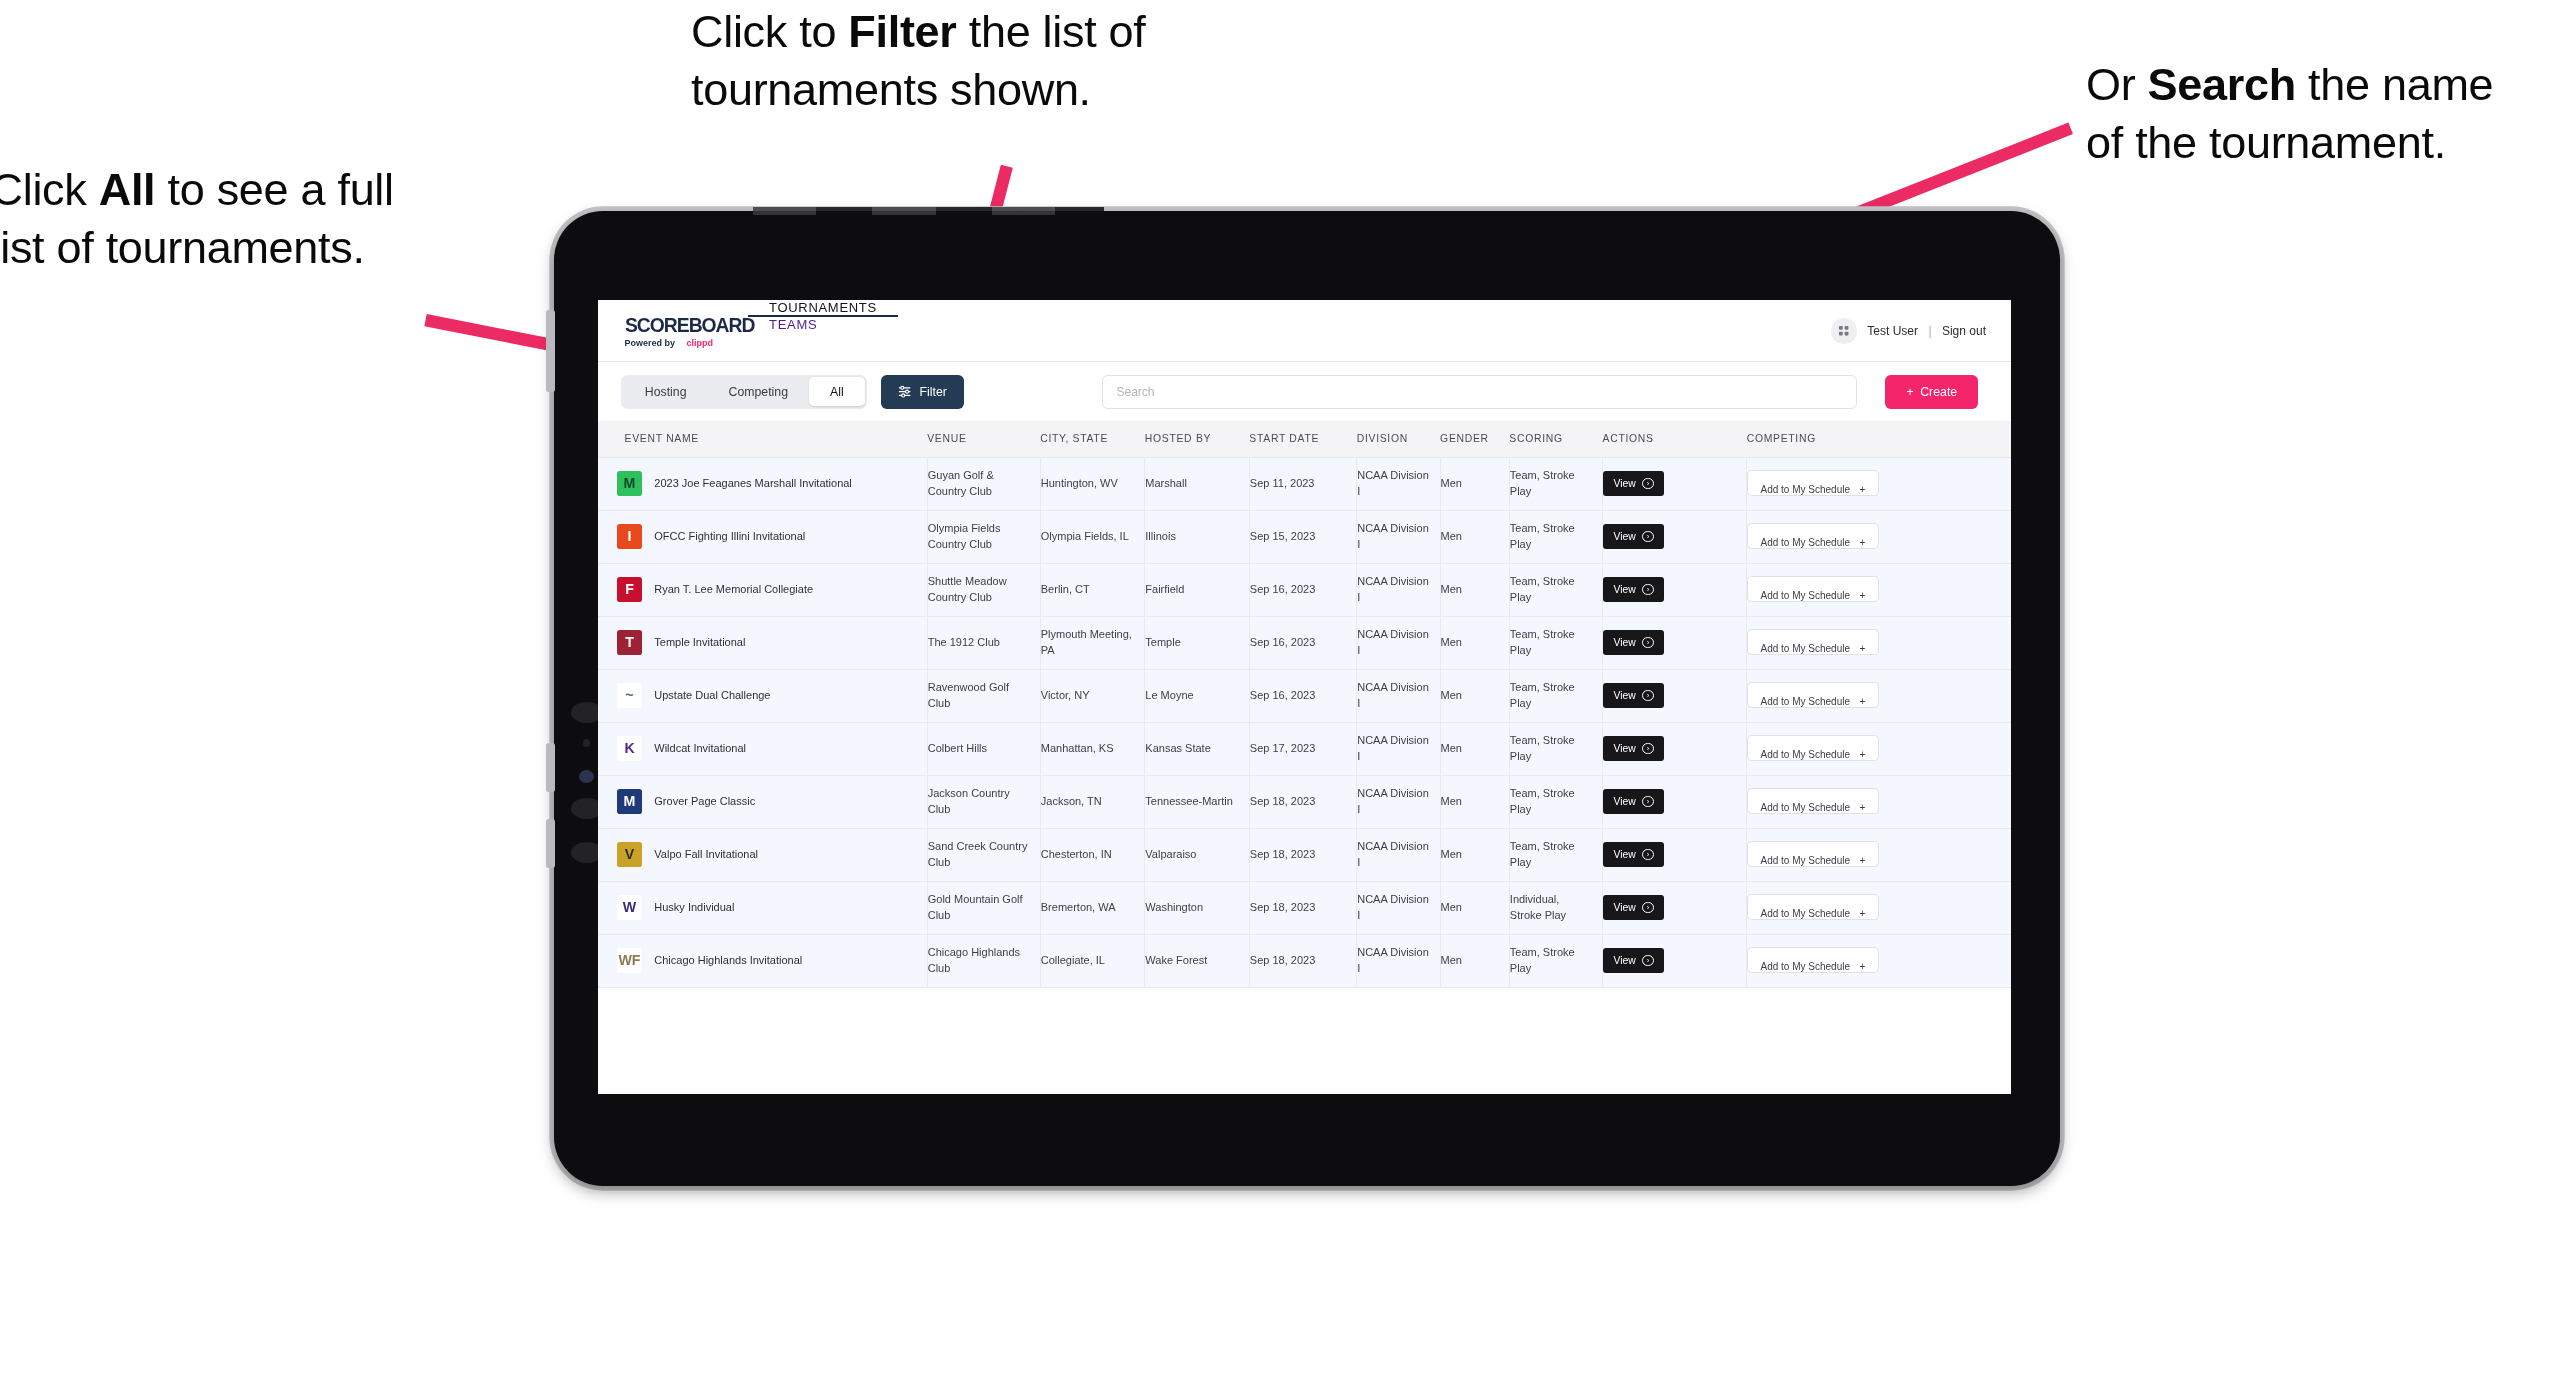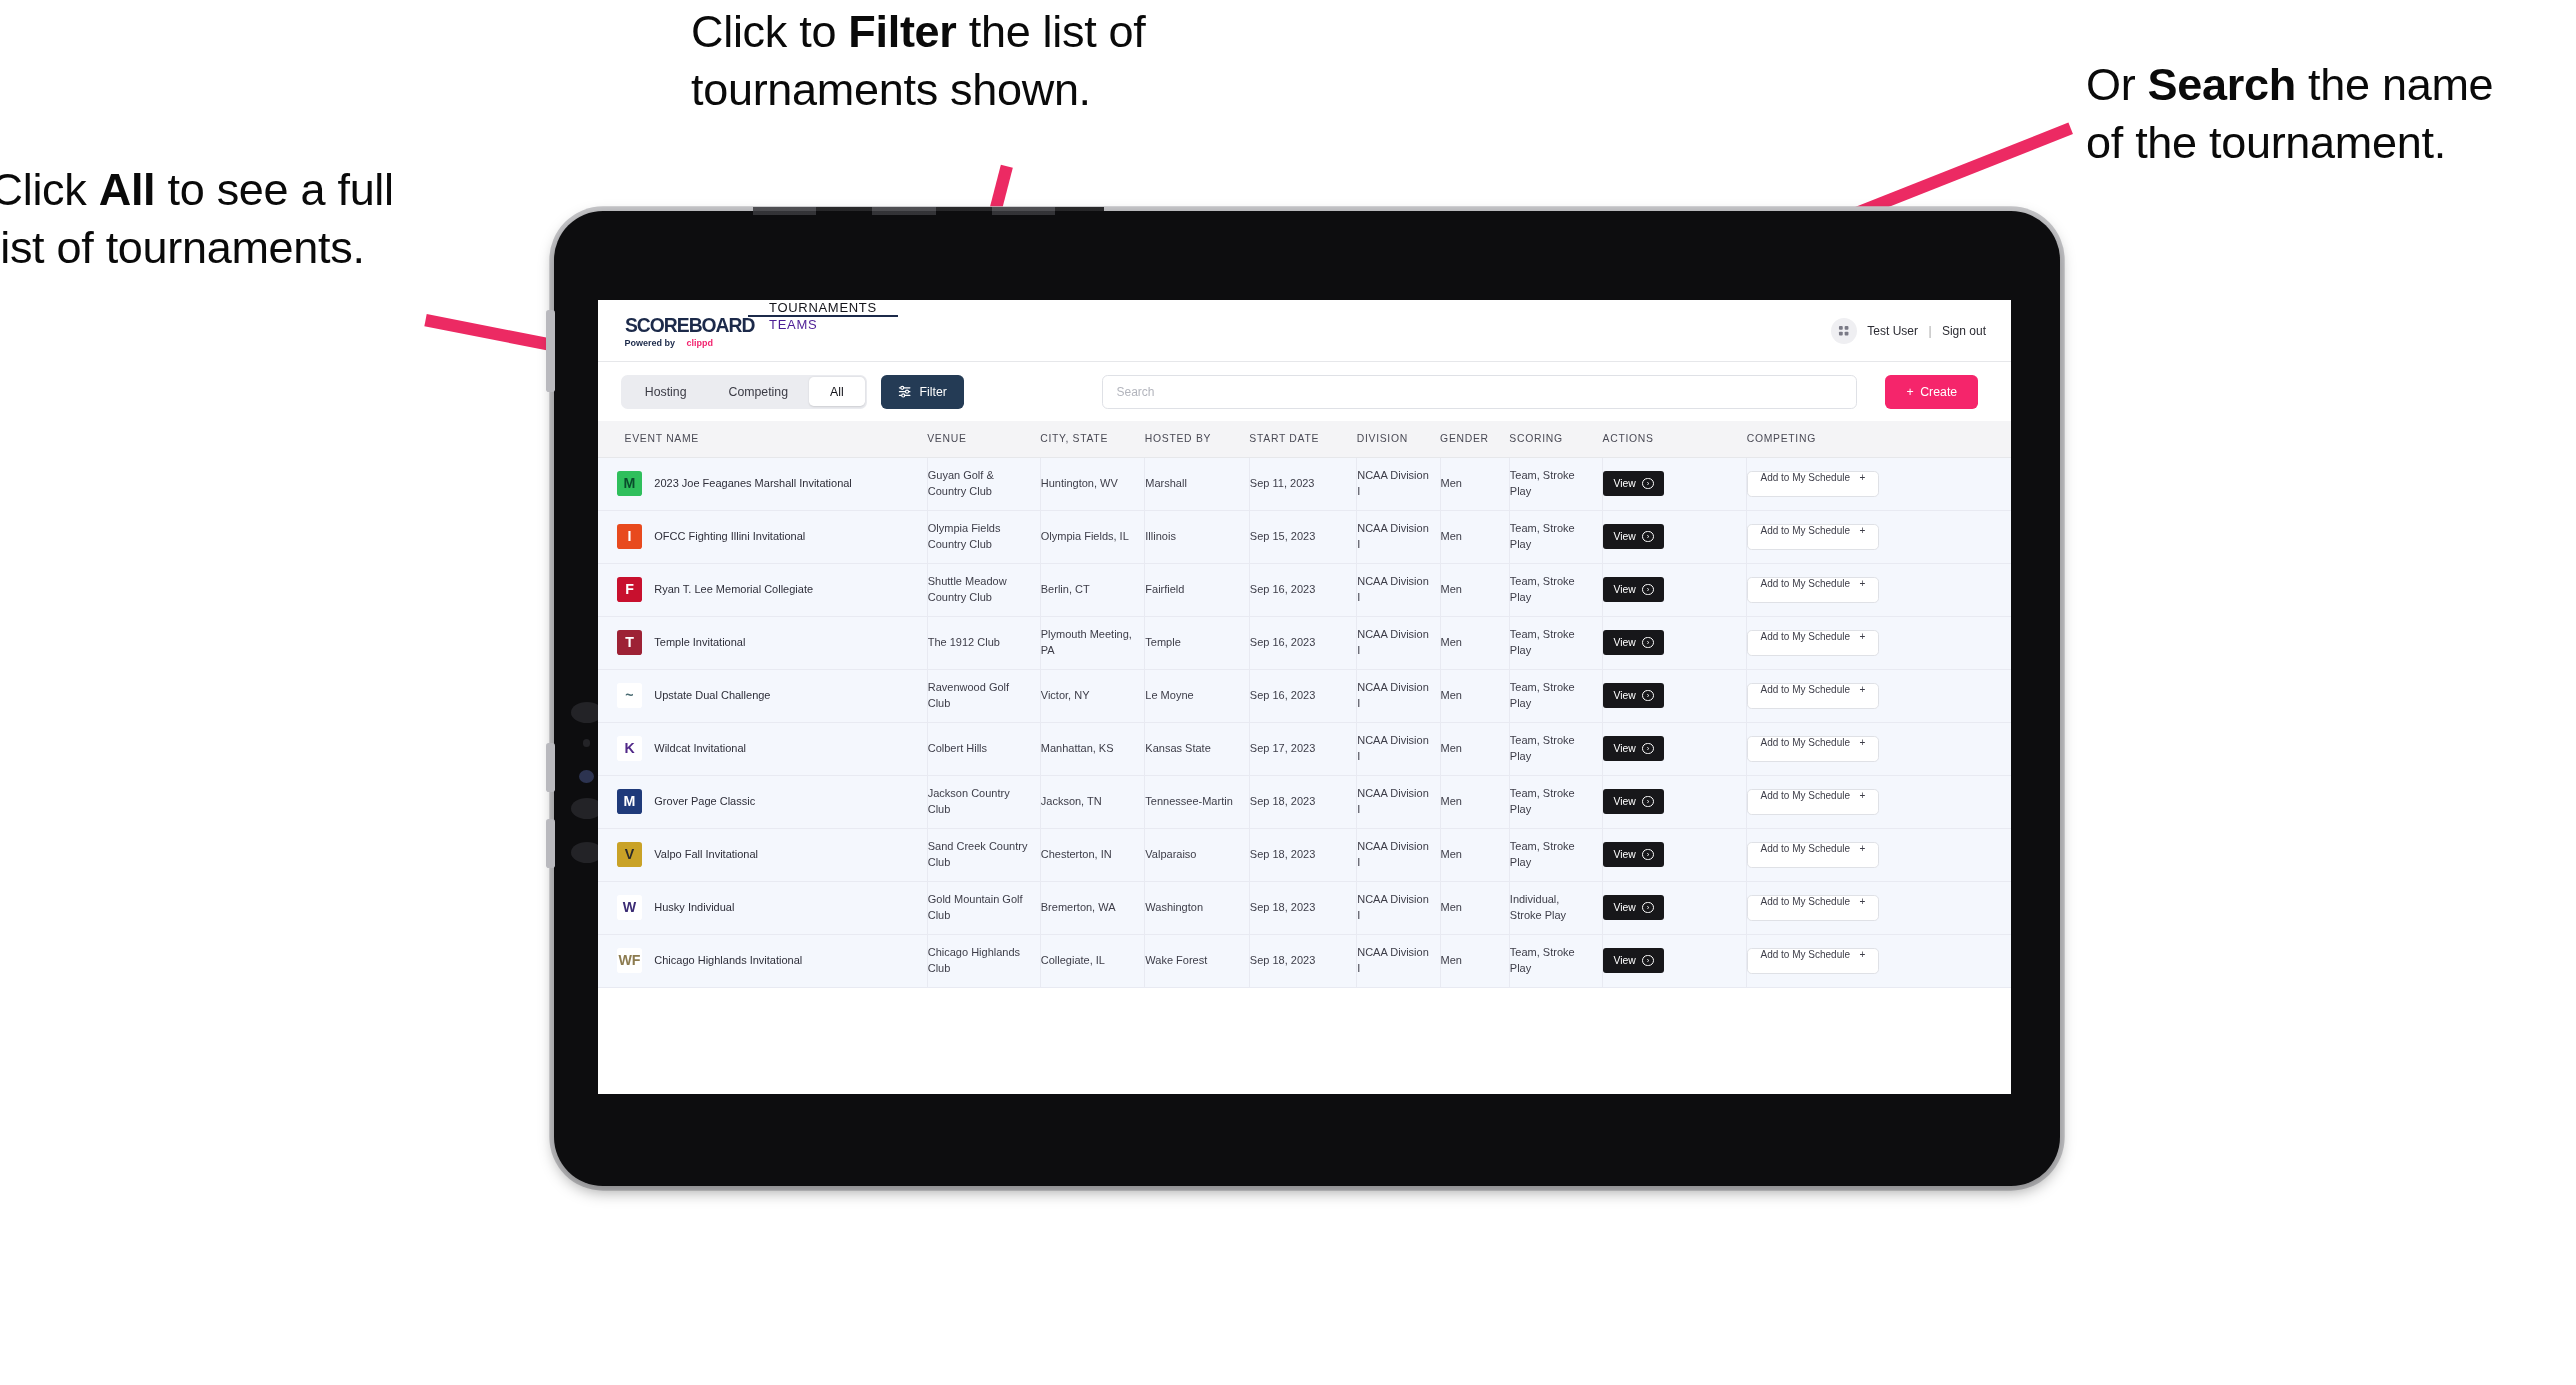--- a/index.html
+++ b/index.html
@@ -162,21 +162,21 @@
     display:inline-flex; align-items:center; gap:6.6px;
   }
   .circ-arrow {
     width:11.4px; height:11.4px; border:1.2px solid #fff; border-radius:50%;
     display:inline-flex; align-items:center; justify-content:center;
     font-size:7.6px; line-height:1;
   }
   .add-btn {
     background:#fff; color:#3d3d48; border:0.9px solid #dfe1e6;
     border-radius:4.7px; height:26px; padding:0 12.3px; font-size:10px;
-    display:inline-flex; align-items:flex-start; gap:9.5px; white-space:nowrap;
+    display:inline-flex; align-items:flex-end; gap:9.5px; white-space:nowrap;
   }
 
   
   col.c-ev   { width: 23.3%; }
   col.c-ven  { width: 8.0%; }
   col.c-city { width: 7.4%; }
   col.c-host { width: 7.4%; }
   col.c-date { width: 7.6%; }
   col.c-div  { width: 5.9%; }
   col.c-gen  { width: 4.9%; }

